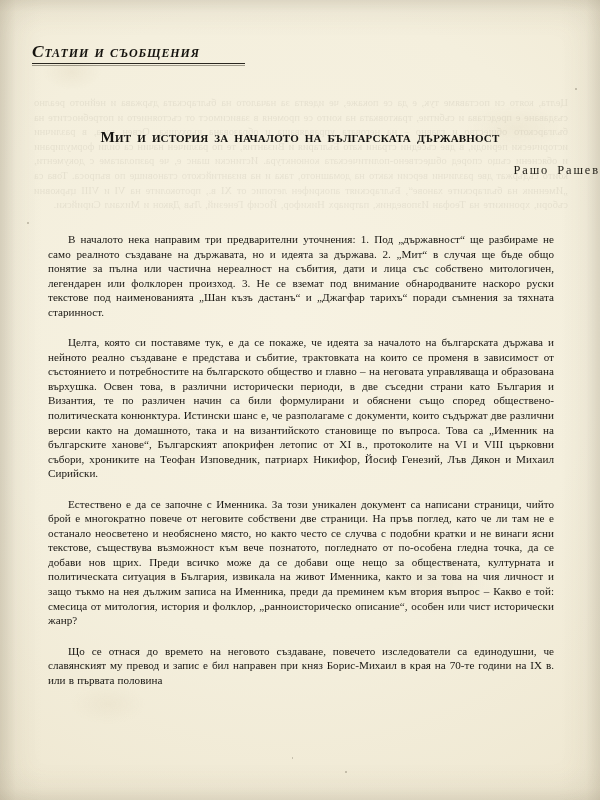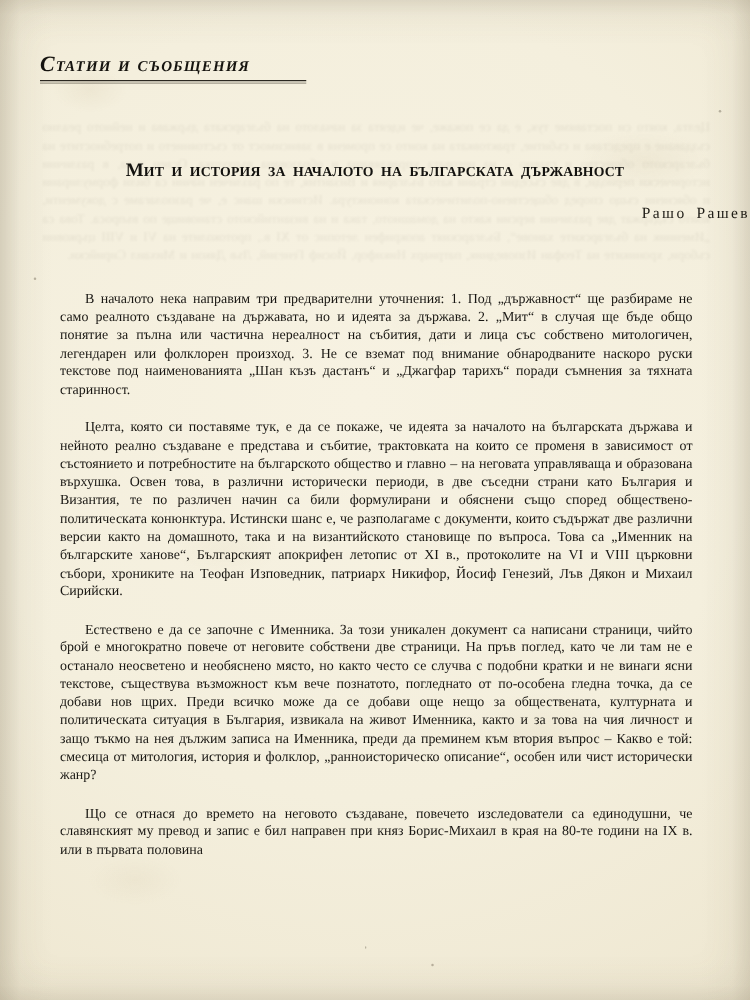--- a/index.html
+++ b/index.html
@@ -196,21 +196,21 @@
     </div>
 
     <div class="title">Мит и история за началото на българската държавност</div>
 
     <div class="author">Рашо Рашев</div>
 
     <div class="body-copy">
       <p>В началото нека направим три предварителни уточнения: 1. Под „държавност“ ще разбираме не само реалното създаване на държавата, но и идеята за държава. 2. „Мит“ в случая ще бъде общо понятие за пълна или частична нереалност на събития, дати и лица със собствено митологичен, легендарен или фолклорен произход. 3. Не се вземат под внимание обнародваните наскоро руски текстове под наименованията „Шан къзъ дастанъ“ и „Джагфар тарихъ“ поради съмнения за тяхната старинност.</p>
       <p>Целта, която си поставяме тук, е да се покаже, че идеята за началото на българската държава и нейното реално създаване е представа и събитие, трактовката на които се променя в зависимост от състоянието и потребностите на българското общество и главно – на неговата управляваща и образована върхушка. Освен това, в различни исторически периоди, в две съседни страни като България и Византия, те по различен начин са били формулирани и обяснени също според обществено-политическата конюнктура. Истински шанс е, че разполагаме с документи, които съдържат две различни версии както на домашното, така и на византийското становище по въпроса. Това са „Именник на българските ханове“, Българският апокрифен летопис от XI в., протоколите на VI и VIII църковни събори, хрониките на Теофан Изповедник, патриарх Никифор, Йосиф Генезий, Лъв Дякон и Михаил Сирийски.</p>
       <p>Естествено е да се започне с Именника. За този уникален документ са написани страници, чийто брой е многократно повече от неговите собствени две страници. На пръв поглед, като че ли там не е останало неосветено и необяснено място, но както често се случва с подобни кратки и не винаги ясни текстове, съществува възможност към вече познатото, погледнато от по-особена гледна точка, да се добави нов щрих. Преди всичко може да се добави още нещо за обществената, културната и политическата ситуация в България, извикала на живот Именника, както и за това на чия личност и защо тъкмо на нея дължим записа на Именника, преди да преминем към втория въпрос – Какво е той: смесица от митология, история и фолклор, „раннoисторическо описание“, особен или чист исторически жанр?</p>
-      <p>Що се отнася до времето на неговото създаване, повечето изследователи са единодушни, че славянският му превод и запис е бил направен при княз Борис-Михаил в края на 80-те години на IX в. или в първата половина</p>
+      <p>Що се отнася до времето на неговото създаване, повечето изследователи са единодушни, че славянският му превод и запис е бил направен при княз Борис-Михаил в края на 70-те години на IX в. или в първата половина</p>
     </div>
 
   </div>
 
   <div class="speck" style="left:66px;  top:49px;  width:2px; height:2px;"></div>
   <div class="speck" style="left:575px; top:88px;  width:2px; height:2px;"></div>
   <div class="speck" style="left:27px;  top:222px; width:2px; height:2px;"></div>
   <div class="speck" style="left:345px; top:771px; width:2px; height:2px;"></div>
   <div class="speck" style="left:292px; top:757px; width:1px; height:2px;"></div>
 

